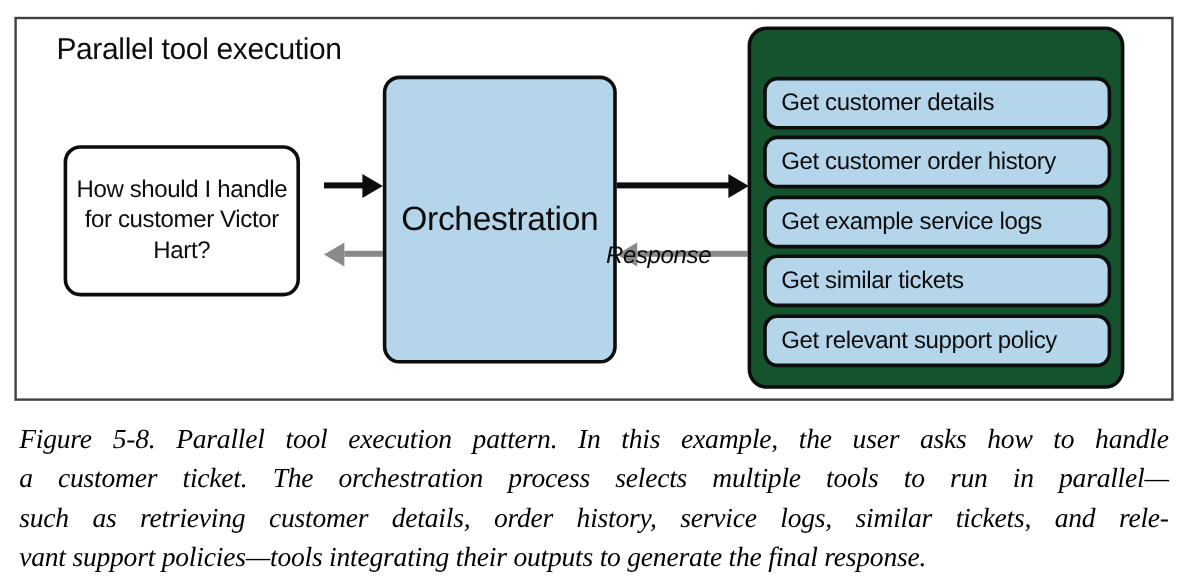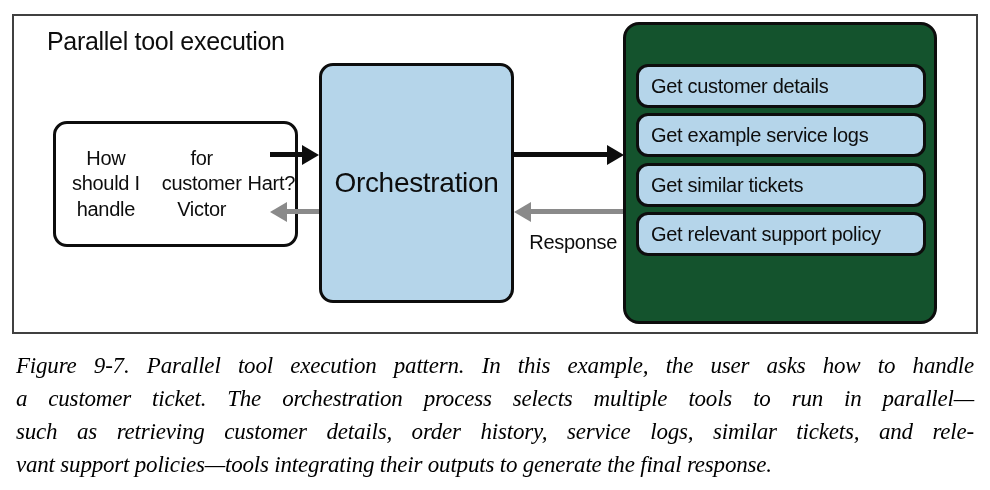--- a/index.html
+++ b/index.html
@@ -15,23 +15,23 @@
   .screen{position:absolute;left:0;top:0;width:990px;height:490px;background:#fff;}
 
   
   .frame{position:absolute;left:12px;top:14px;width:966px;height:320px;
          border:2px solid var(--frame-border);background:#fff;}
 
   .diagram-title{position:absolute;left:47px;top:27px;font-size:25px;
                  letter-spacing:-0.3px;color:var(--ink);}
 
   
-  .user-box{position:absolute;left:53px;top:121px;width:245px;height:126px;
+  .user-box{position:absolute;left:53px;top:121px;width:197px;height:126px;
             background:#fff;border:3px solid var(--ink);border-radius:14px;
-            display:flex;align-items:center;justify-content:center;
+            display:flex;flex-direction:column;align-items:center;justify-content:center;
             text-align:center;font-size:20px;line-height:25.5px;letter-spacing:-0.3px;}
 
   
   .orch-box{position:absolute;left:319px;top:63px;width:195px;height:240px;
             background:var(--node-fill);border:3px solid var(--ink);border-radius:14px;
             display:flex;align-items:center;justify-content:center;
             font-size:28px;letter-spacing:-0.3px;}
 
   
   .tools-container{position:absolute;left:623px;top:22px;width:314px;height:302px;
@@ -48,22 +48,22 @@
 
   
   .hline{position:absolute;height:5px;background:var(--ink);}
   .hline.gray{background:var(--gray-arrow);}
   .head{position:absolute;width:0;height:0;border-top:10px solid transparent;
         border-bottom:10px solid transparent;}
   .head.right{border-left:17px solid var(--ink);}
   .head.left{border-right:17px solid var(--ink);}
   .head.gray.left{border-right-color:var(--gray-arrow);}
 
-  .response-label{position:absolute;left:505px;top:231px;width:112px;
-                  text-align:right;font-size:20px;letter-spacing:-0.3px;}
+  .response-label{position:absolute;left:505px;top:202px;width:112px;
+                  text-align:left;font-size:20px;font-style:italic;letter-spacing:-0.3px;}
 
   
   .caption{position:absolute;left:16px;top:349px;width:958px;
            font-family:"Liberation Serif",serif;font-style:italic;
            font-size:23px;line-height:33px;color:#000;letter-spacing:-0.2px;}
   .cap-line.j{text-align:justify;text-align-last:justify;}
 </style>
 </head>
 <body>
 
@@ -97,30 +97,33 @@
 
   <div class="hline gray" style="left:531px;top:209px;width:92px;"></div>
   <div class="head gray left" style="left:514px;top:202px;"></div>
   <div class="response-label">Response</div>
 
   <div class="tools-container">
     <div class="tool-box">
       <span>Get customer details</span>
     </div>
     <div class="tool-box">
+      <span>Get customer order history</span>
+    </div>
+    <div class="tool-box">
       <span>Get example service logs</span>
     </div>
     <div class="tool-box">
       <span>Get similar tickets</span>
     </div>
     <div class="tool-box">
       <span>Get relevant support policy</span>
     </div>
   </div>
 
   <div class="caption">
-    <div class="cap-line j">Figure 9-7. Parallel tool execution pattern. In this example, the user asks how to handle</div>
+    <div class="cap-line j">Figure 5-8. Parallel tool execution pattern. In this example, the user asks how to handle</div>
     <div class="cap-line j">a customer ticket. The orchestration process selects multiple tools to run in parallel—</div>
     <div class="cap-line j">such as retrieving customer details, order history, service logs, similar tickets, and rele-</div>
     <div class="cap-line">vant support policies—tools integrating their outputs to generate the final response.</div>
   </div>
 
 </div>
 
 </body></html>

